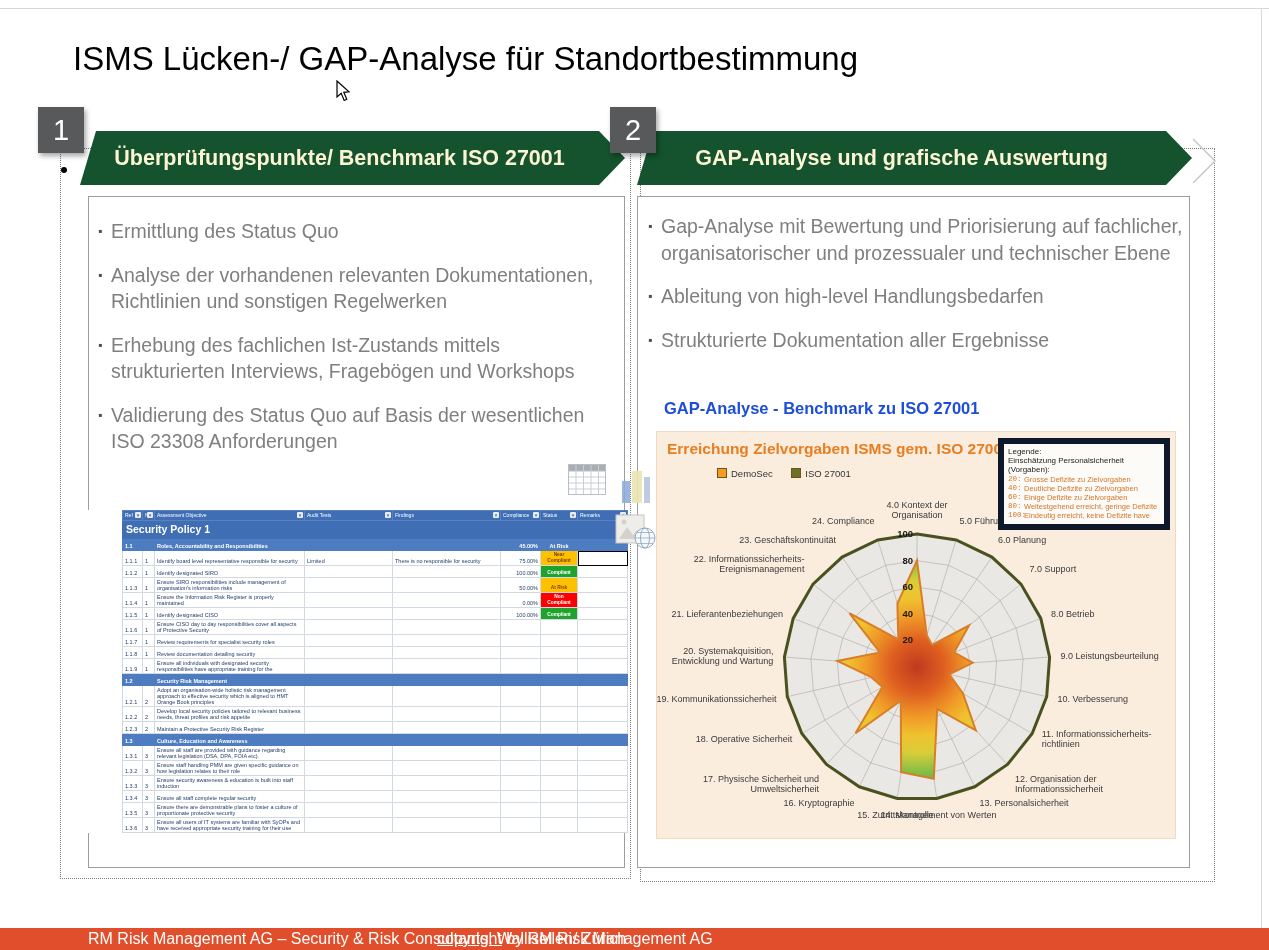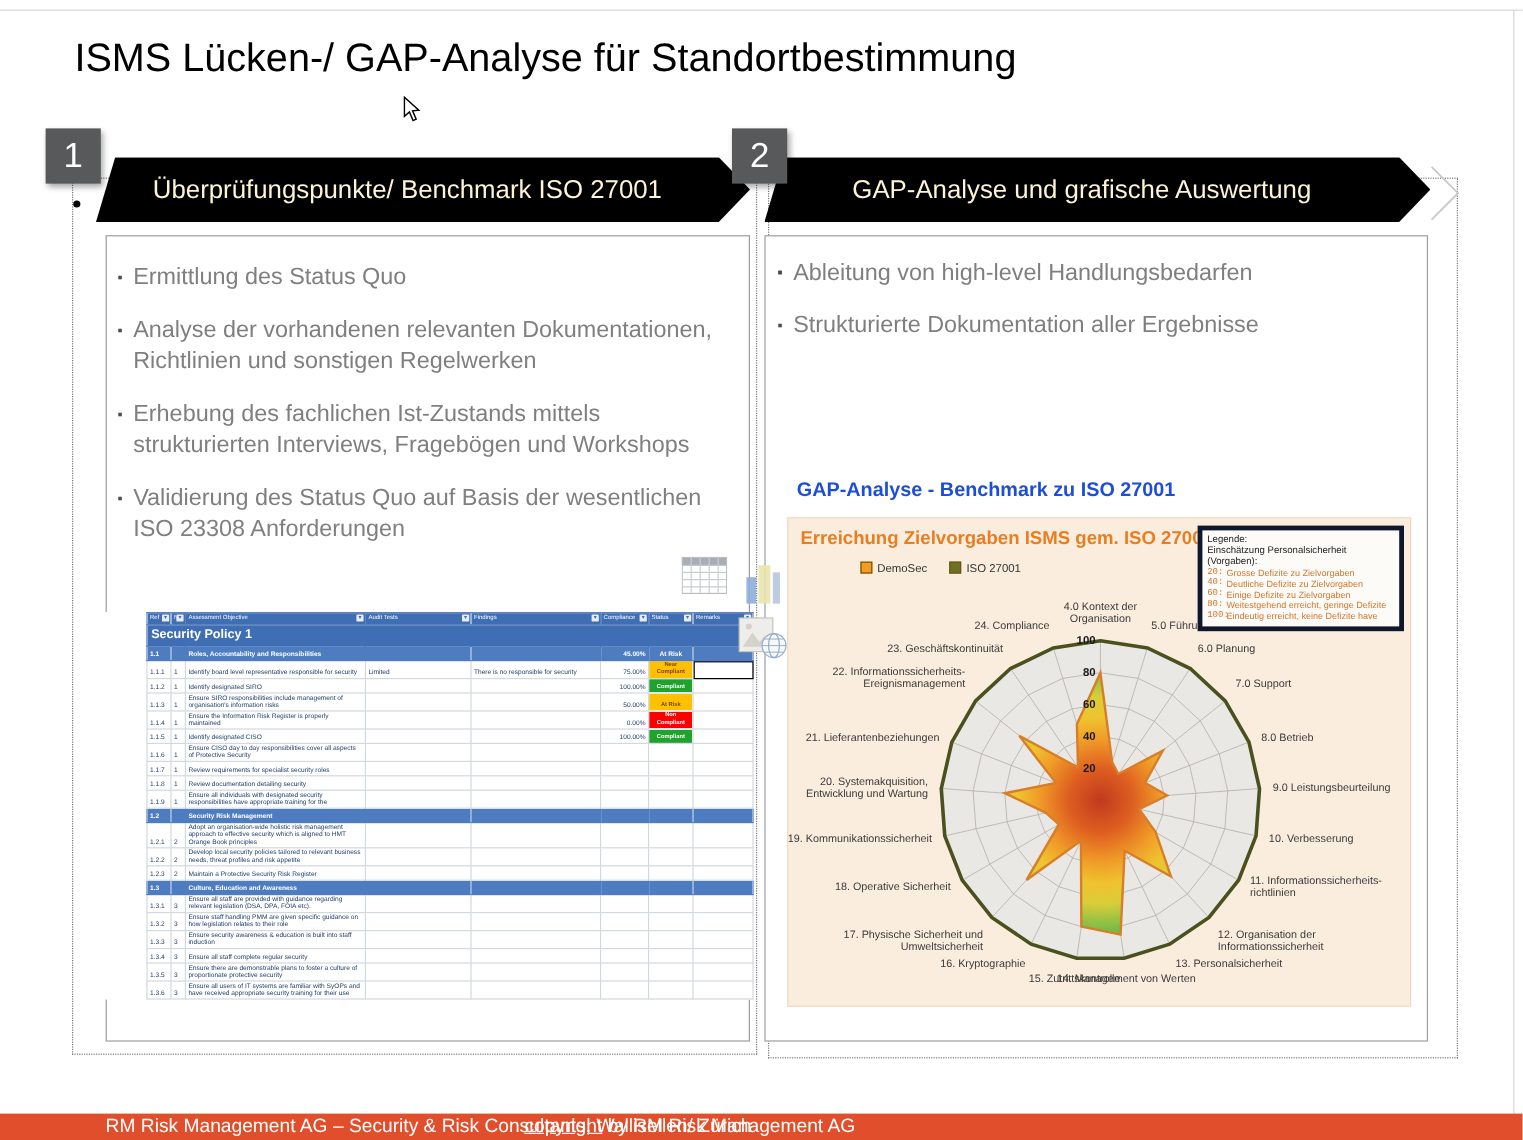--- a/index.html
+++ b/index.html
@@ -1,25 +1,25 @@
 <!DOCTYPE html>
 <html lang="de"><head>
 <meta charset="utf-8">
 <style>
   html,body{margin:0;padding:0;background:#fff;}
   .page{position:relative;width:1269px;height:950px;background:#fff;overflow:hidden;
         font-family:"Liberation Sans","DejaVu Sans",sans-serif;}
   .edge-top{position:absolute;left:0;top:8px;width:1269px;height:1px;background:#D8D8D8;}
   .edge-right{position:absolute;left:1261px;top:8px;width:1px;height:920px;background:#D8D8D8;}
-  .title{position:absolute;left:57px;top:24px;margin:5px;font-size:33px;font-weight:400;color:#000;white-space:nowrap;}
+  .title{position:absolute;left:57px;top:24px;margin:16px;font-size:33px;font-weight:400;color:#000;white-space:nowrap;}
   .step{position:absolute;width:46px;height:46px;background:#58595B;color:#fff;font-size:29px;
         line-height:46px;text-align:center;box-shadow:2px 3px 5px rgba(0,0,0,.35);z-index:5;}
   .step1{left:38px;top:107px}.step2{left:610px;top:107px}
-  .banner{position:absolute;top:131px;height:54px;background:#000000;color:#FCF4D4;
-          font-size:21.5px;line-height:54px;text-align:center;z-index:3;}
+  .banner{position:absolute;top:131px;height:54px;background:#14532d;color:#FCF4D4;
+          font-size:21.5px;line-height:54px;text-align:center;z-index:3;font-weight:bold;}
   .banner1{left:80px;width:545px;clip-path:polygon(16px 0,519px 0,545px 27px,519px 54px,0 54px);}
   .banner2{left:637px;width:555px;clip-path:polygon(16px 0,529px 0,555px 27px,529px 54px,0 54px);}
   .banner span{display:inline-block;padding-right:26px;}
   .dotsel{position:absolute;border:1px dotted #7a7a7a;z-index:2;}
   .dotsel-left{left:60px;top:148px;width:569px;height:729px;}
   .dotsel-right{left:640px;top:148px;width:573px;height:732px;}
   .seldot{position:absolute;left:61px;top:167px;width:6px;height:6px;border-radius:50%;background:#000;z-index:6;}
   .chevron{position:absolute;left:1191px;top:137px;z-index:4;}
   .cursor{position:absolute;left:336px;top:80px;z-index:9;}
   .panel{position:absolute;top:196px;height:672px;background:#fff;border:1px solid #9D9D9D;box-sizing:border-box;z-index:3;}
@@ -31,21 +31,21 @@
   .bullets li{position:relative;padding-left:13px;color:#7F7F7F;font-size:19.5px;line-height:26.5px;margin-bottom:17px;}
   .blt{position:absolute;left:0;top:0;color:#4D4D4D;font-size:12px;}
   .chart-heading{position:absolute;left:26px;top:202px;color:#1d4ed8;font-size:16.5px;font-weight:600;}
   .chart-panel{position:absolute;left:18px;top:234px;width:520px;height:408px;background:#FBEDDD;
                border:1px solid #F0D9C0;box-sizing:border-box;}
   .chart-title{position:absolute;left:10px;top:8px;color:#E87E22;font-weight:bold;font-size:15.5px;white-space:nowrap;}
   .series-legend{position:absolute;left:44px;top:36px;font-size:9.5px;color:#333;margin-left:16px;}
   .series-legend .grp{margin-right:16px;}
   .sw{display:inline-block;width:8px;height:8px;border:1px solid #6e5515;margin-right:4px;vertical-align:-1px;}
   .radar-svg{position:absolute;left:0;top:0;}
-  .lgd-box{position:absolute;left:341px;top:6px;width:172px;background:#FCFBF7;border:4px solid #0f172a;
+  .lgd-box{position:absolute;left:341px;top:6px;width:172px;background:#FCFBF7;border:6px solid #0f172a;
            padding:3px 4px 4px;box-sizing:border-box;}
   .lgd-title{font-size:8px;color:#222;line-height:9px;}
   .lgd-sub{font-size:8px;color:#222;line-height:9px;margin-bottom:1px;}
   .lgd-row{display:flex;font-size:7.5px;line-height:9px;color:#D4752B;}
   .lgd-row .n{width:16px;flex:none;font-family:Liberation Mono, monospace;}
   .sheet{position:absolute;left:86px;top:510px;z-index:4;background:#fff;padding-left:36px;}
   .sheet table{border-collapse:collapse;table-layout:fixed;width:505px;background:#fff;}
   .sheet td,.sheet th{border:1px solid #D3D9E0;font-size:5.5px;line-height:6px;padding:1px 2px;
         color:#24406B;vertical-align:bottom;overflow:hidden;word-wrap:break-word;}
   .sheet tbody td{height:9px;}
@@ -97,21 +97,21 @@
     <ul class="bullets">
         <li><span class="blt">▪</span><span>Ermittlung des Status Quo</span></li>
         <li><span class="blt">▪</span><span>Analyse der vorhandenen relevanten Dokumentationen, Richtlinien und sonstigen Regelwerken</span></li>
         <li><span class="blt">▪</span><span>Erhebung des fachlichen Ist-Zustands mittels strukturierten Interviews, Fragebögen und Workshops</span></li>
         <li><span class="blt">▪</span><span>Validierung des Status Quo auf Basis der wesentlichen ISO 23308 Anforderungen</span></li>
       </ul>
   </div>
 
   <div class="panel panel-right">
     <ul class="bullets">
-        <li><span class="blt">▪</span></li>
+        <li><span class="blt">▪</span><span>Gap-Analyse mit Bewertung und Priorisierung auf fachlicher, organisatorischer und prozessualer und technischer Ebene</span></li>
         <li><span class="blt">▪</span><span>Ableitung von high-level Handlungsbedarfen</span></li>
         <li><span class="blt">▪</span><span>Strukturierte Dokumentation aller Ergebnisse</span></li>
       </ul>
     <div class="chart-heading">GAP-Analyse - Benchmark zu ISO 27001</div>
     <div class="chart-panel">
       <svg class="radar-svg" width="520" height="408">
           <defs>
             <radialGradient id="rg" gradientUnits="userSpaceOnUse" cx="260" cy="235" r="133">
               <stop offset="0%" stop-color="#C0391F"></stop>
               <stop offset="20%" stop-color="#DE5E20"></stop>

